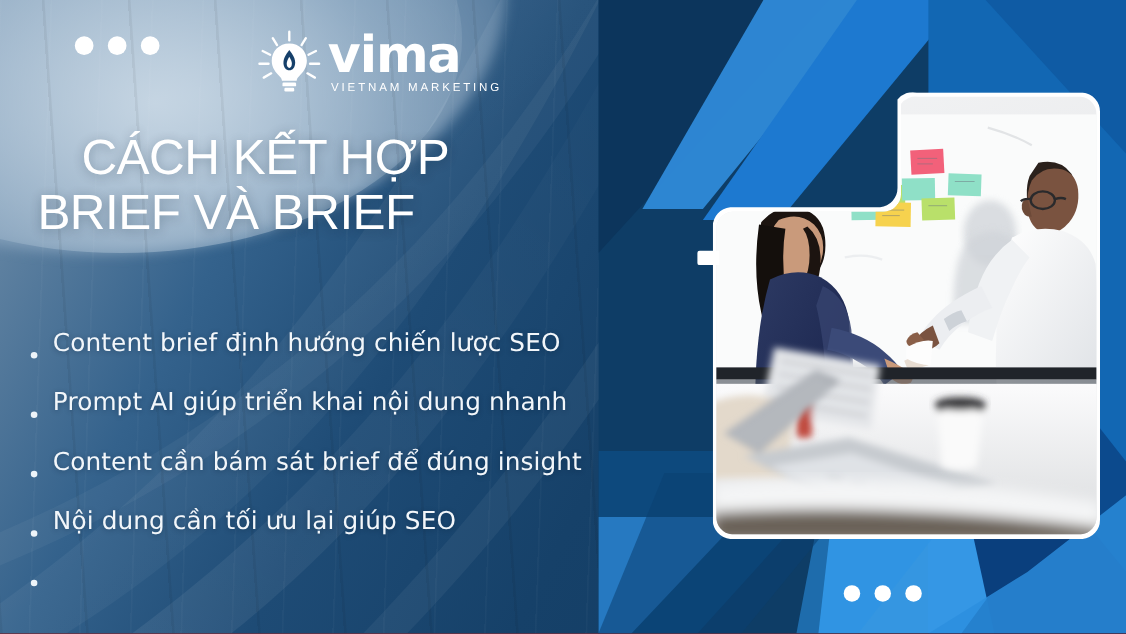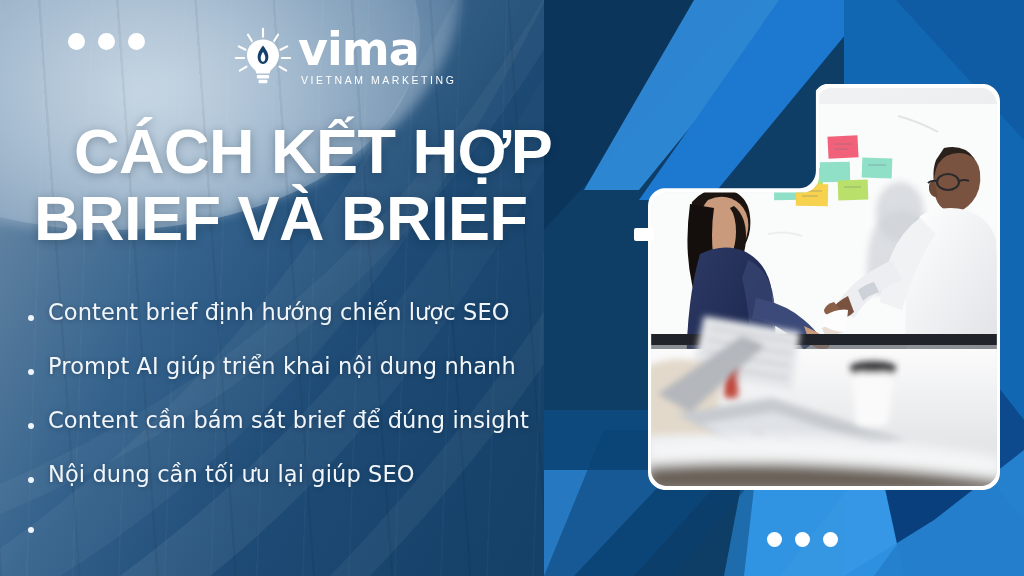--- a/index.html
+++ b/index.html
@@ -108,37 +108,37 @@
     font-family:"Liberation Sans", sans-serif;
     text-align:right;
   }
 
   
   .headline{
     position:absolute; left:74px; top:122px;
     width:650px;
     color:#ffffff;
     font-family:"Liberation Sans", sans-serif;
-    font-weight:700;
-    font-size:63px;
+    font-weight:400;
+    font-size:45px;
     line-height:0.93;
     letter-spacing:-0.5px;
     text-shadow:0 2px 10px rgba(5,25,45,.30);
     z-index:6;
   }
   .headline .l2{ display:block; margin-left:-40px; margin-top:8px; }
 
   
   .bullets{
     position:absolute; left:18px; top:300px;
     width:660px;
     z-index:6;
   }
   .bullet{
-    display:flex; align-items:center;
+    display:flex; align-items:flex-end;
     color:#f2f6fa;
     font-size:22.5px;
     line-height:1.15;
     margin-bottom:28px;
     font-family:"DejaVu Sans", sans-serif;
     font-weight:400;
     letter-spacing:.1px;
     text-shadow:0 1px 5px rgba(5,25,45,.35);
   }
   .bullet:last-child{ margin-bottom:0; }

